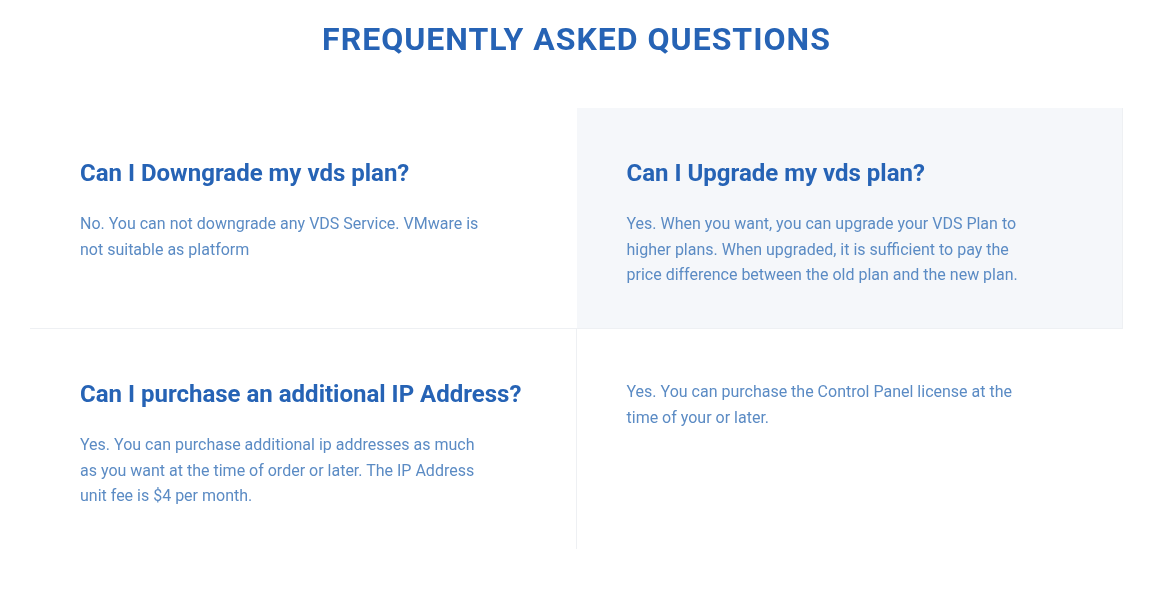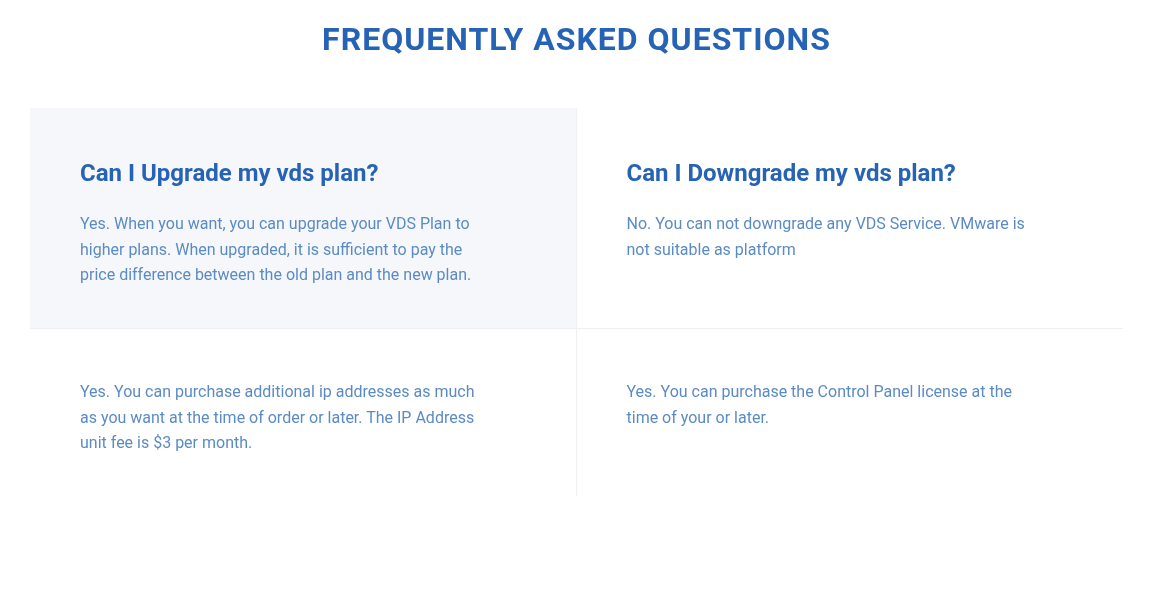--- a/index.html
+++ b/index.html
@@ -59,27 +59,28 @@
       font-weight: 400;
       max-width: 400px;
     }
   </style>
 </head>
 <body>
 
 <h1 class="page-title">FREQUENTLY ASKED QUESTIONS</h1>
 
 <div class="faq-grid">
+  <div class="faq-card faq-card-2">
+    <h2 class="faq-question">Can I Downgrade my vds plan?</h2>
+    <p class="faq-answer">No. You can not downgrade any VDS Service. VMware is not suitable as platform</p>
+  </div>
   <div class="faq-card faq-card-1 shaded">
     <h2 class="faq-question">Can I Upgrade my vds plan?</h2>
     <p class="faq-answer">Yes. When you want, you can upgrade your VDS Plan to higher plans. When upgraded, it is sufficient to pay the price difference between the old plan and the new plan.</p>
   </div>
-  <div class="faq-card faq-card-2">
-    <h2 class="faq-question">Can I Downgrade my vds plan?</h2>
-    <p class="faq-answer">No. You can not downgrade any VDS Service. VMware is not suitable as platform</p>
-  </div>
   <div class="faq-card faq-card-3">
-    <p class="faq-answer">Yes. You can purchase additional ip addresses as much as you want at the time of order or later. The IP Address unit fee is $3 per month.</p>
+    <h2 class="faq-question">Can I purchase an additional IP Address?</h2>
+    <p class="faq-answer">Yes. You can purchase additional ip addresses as much as you want at the time of order or later. The IP Address unit fee is $4 per month.</p>
   </div>
   <div class="faq-card faq-card-4">
     <p class="faq-answer">Yes. You can purchase the Control Panel license at the time of your or later.</p>
   </div>
 </div>
 
 </body></html>

